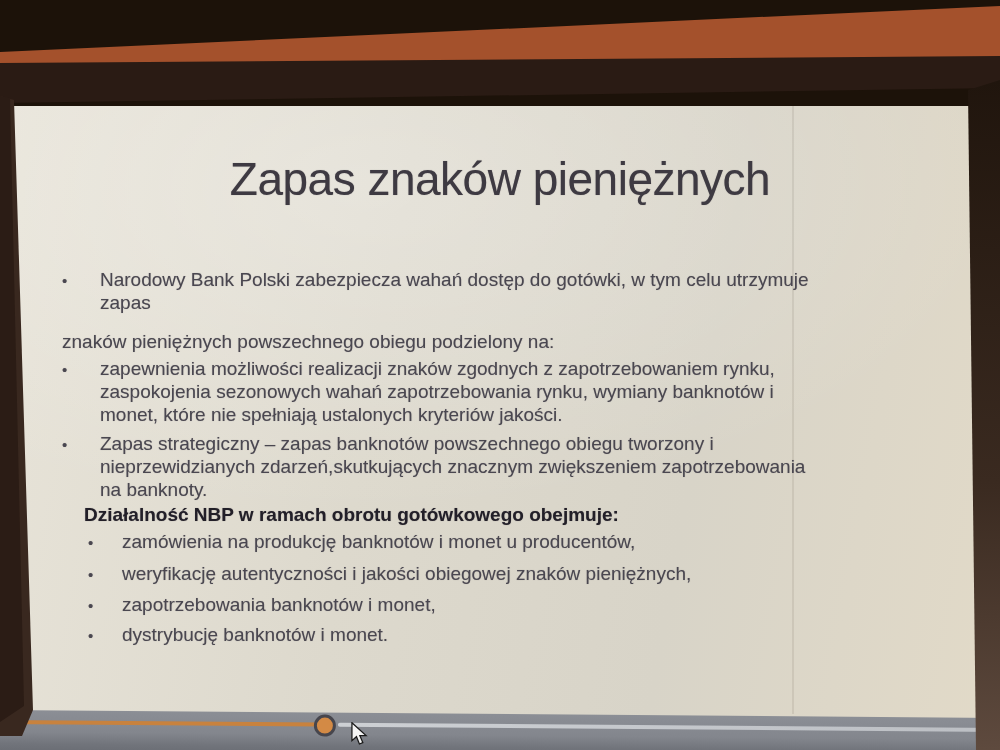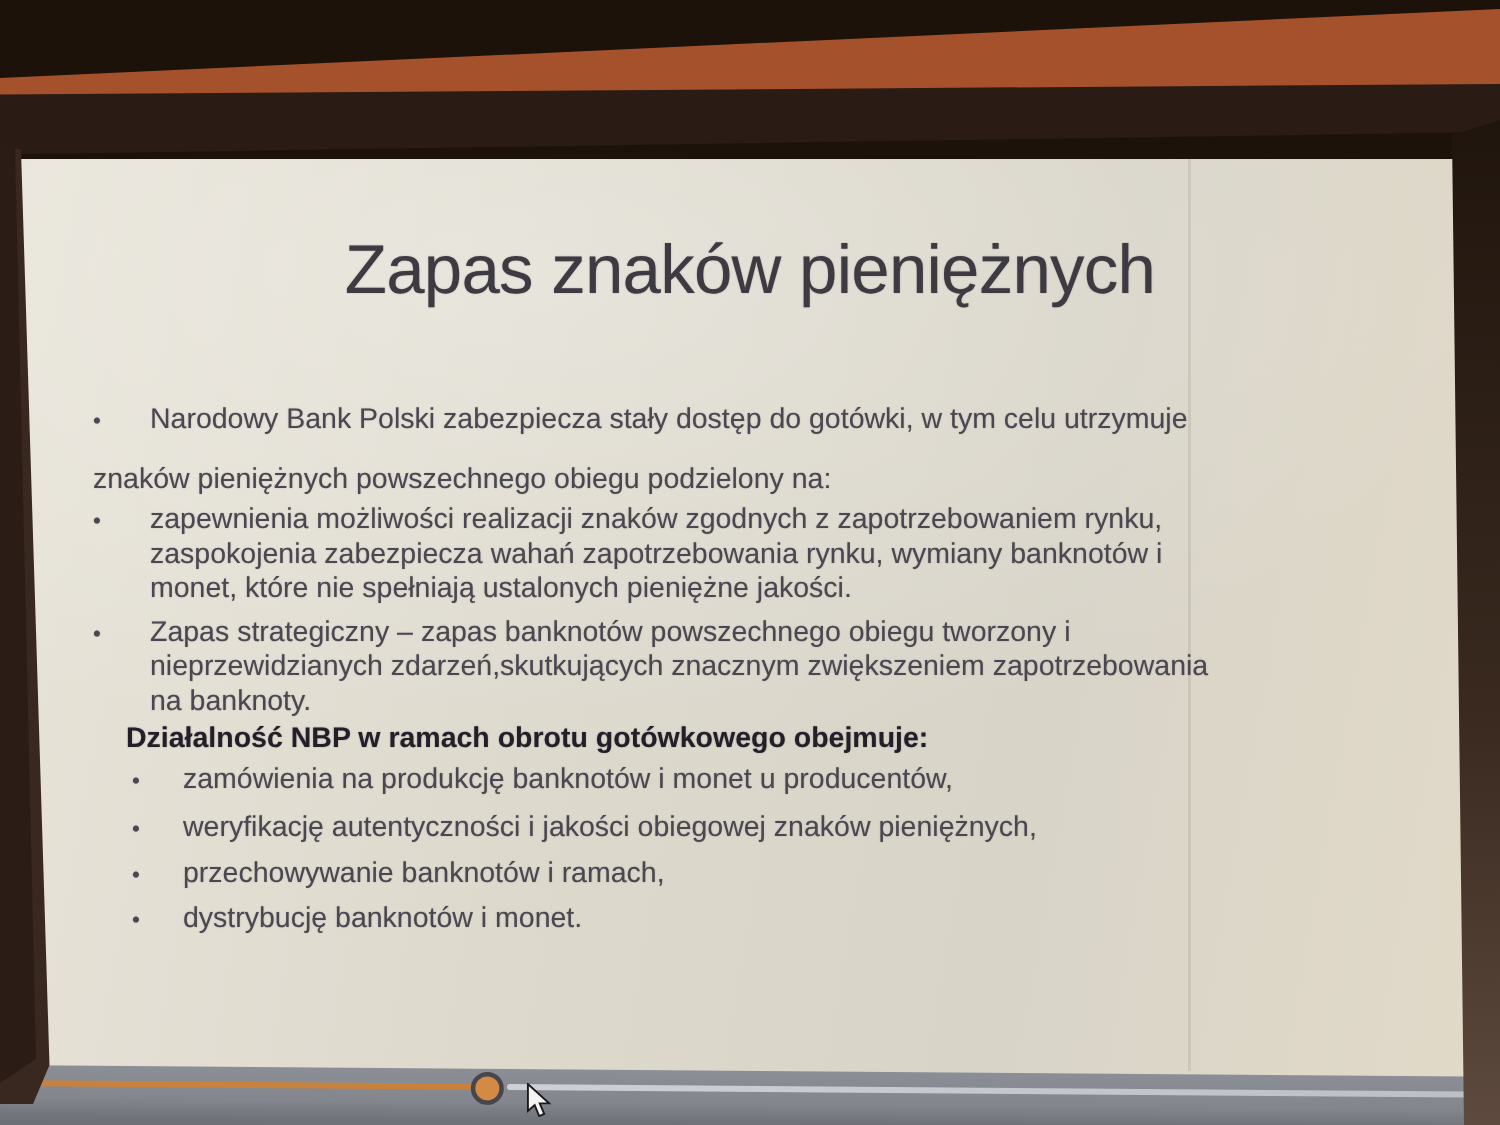--- a/index.html
+++ b/index.html
@@ -66,37 +66,38 @@
   <div id="screen">
     <div id="seam"></div>
 
     <div class="slide-title">Zapas znaków pieniężnych</div>
 
     <div id="slide-body">
 
       <div class="item mb16">
         <span class="marker">•</span>
         <div class="lines">
-          <div>Narodowy Bank Polski zabezpiecza stały dostęp do gotówki, w tym celu utrzymuje</div>
+          <div>Narodowy Bank Polski zabezpiecza wahań dostęp do gotówki, w tym celu utrzymuje</div>
+          <div>zapas</div>
         </div>
       </div>
 
       <div class="item flush mb4">
         <span class="marker"></span>
         <div class="lines">
           <div>znaków pieniężnych powszechnego obiegu podzielony na:</div>
         </div>
       </div>
 
       <div class="item mb6">
         <span class="marker">•</span>
         <div class="lines">
           <div>zapewnienia możliwości realizacji znaków zgodnych z zapotrzebowaniem rynku,</div>
-          <div>zaspokojenia zabezpiecza wahań zapotrzebowania rynku, wymiany banknotów i</div>
-          <div>monet, które nie spełniają ustalonych pieniężne jakości.</div>
+          <div>zaspokojenia sezonowych wahań zapotrzebowania rynku, wymiany banknotów i</div>
+          <div>monet, które nie spełniają ustalonych kryteriów jakości.</div>
         </div>
       </div>
 
       <div class="item mb2">
         <span class="marker">•</span>
         <div class="lines">
           <div>Zapas strategiczny – zapas banknotów powszechnego obiegu tworzony i</div>
           <div>nieprzewidzianych zdarzeń,skutkujących znacznym zwiększeniem zapotrzebowania</div>
           <div>na banknoty.</div>
         </div>
@@ -119,21 +120,21 @@
       <div class="item sub mb7">
         <span class="marker">•</span>
         <div class="lines">
           <div>weryfikację autentyczności i jakości obiegowej znaków pieniężnych,</div>
         </div>
       </div>
 
       <div class="item sub mb6">
         <span class="marker">•</span>
         <div class="lines">
-          <div>przechowywanie banknotów i ramach,</div>
+          <div>zapotrzebowania banknotów i monet,</div>
         </div>
       </div>
 
       <div class="item sub">
         <span class="marker">•</span>
         <div class="lines">
           <div>dystrybucję banknotów i monet.</div>
         </div>
       </div>
 

